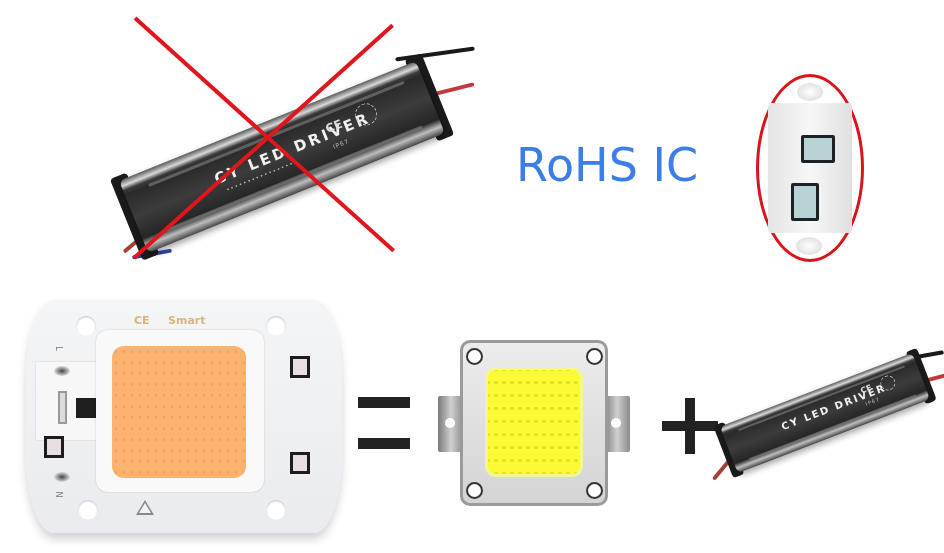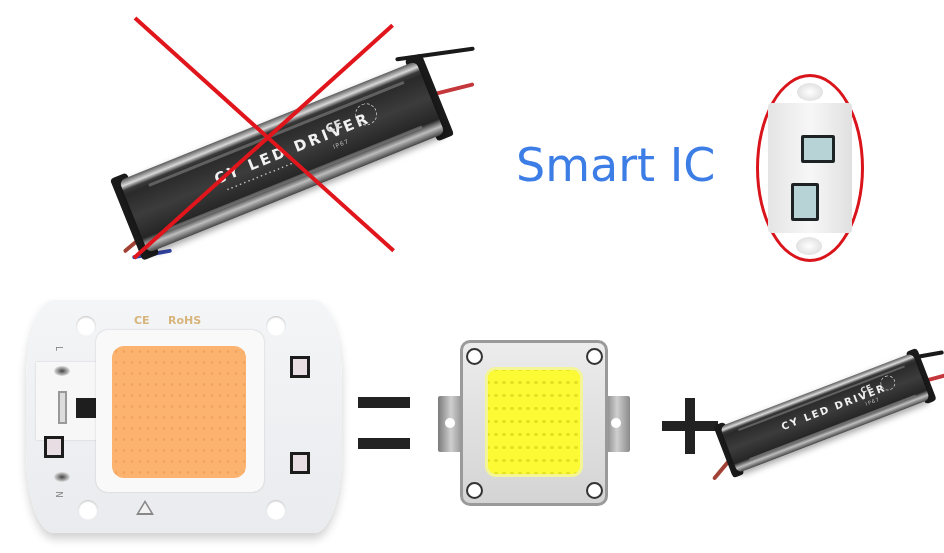--- a/index.html
+++ b/index.html
@@ -77,37 +77,37 @@
     <div class="driver-ce" style="left:66%;top:30%;font-size:12px;">CE</div>
     <div class="driver-small" style="left:66%;top:58%;">IP67</div>
     <div class="driver-seal" style="left:76%;top:26%;width:20px;height:20px;"></div>
     <div class="driver-small" style="left:30%;top:58%;">••••••••••••••••</div>
   </div>
 
   <div class="xline" style="left:135px;top:16px;width:348px;transform:rotate(42deg);background:#e0161c;"></div>
   <div class="xline" style="left:134px;top:256px;width:348px;transform:rotate(-42deg);background:#e0161c;"></div>
 </div>
 
-<div class="smart-text">Smart IC</div>
+<div class="smart-text">RoHS IC</div>
 <div class="ic-ellipse">
   <div class="ic-plate"></div>
   <div class="ic-hole" style="left:38px;top:6px;"></div>
   <div class="ic-hole" style="left:37px;top:160px;"></div>
   <div class="ic-chip" style="left:42px;top:58px;width:34px;height:28px;"></div>
   <div class="ic-chip" style="left:32px;top:106px;width:28px;height:38px;"></div>
 </div>
 
 <div class="cob">
   <div class="cob-board"></div>
   <div class="cob-hole" style="left:50px;top:16px;"></div>
   <div class="cob-hole" style="left:240px;top:16px;"></div>
   <div class="cob-hole" style="left:52px;top:200px;"></div>
   <div class="cob-hole" style="left:240px;top:200px;"></div>
   <div class="cob-cert" style="left:108px;">CE</div>
-  <div class="cob-cert" style="left:142px;">RoHS</div>
+  <div class="cob-cert" style="left:142px;">Smart</div>
   <div class="cob-sidepanel"></div>
   <div class="cob-res"></div>
   <div class="cob-ic"></div>
   <div class="cob-cap"></div>
   <div class="cob-pad" style="left:18px;top:136px;"></div>
   <div class="cob-screw" style="left:28px;top:66px;"></div>
   <div class="cob-screw" style="left:28px;top:172px;"></div>
   <div class="cob-letter" style="left:30px;top:44px;transform:rotate(90deg);">L</div>
   <div class="cob-letter" style="left:30px;top:190px;transform:rotate(90deg);">N</div>
   <div class="cob-frame"></div>

